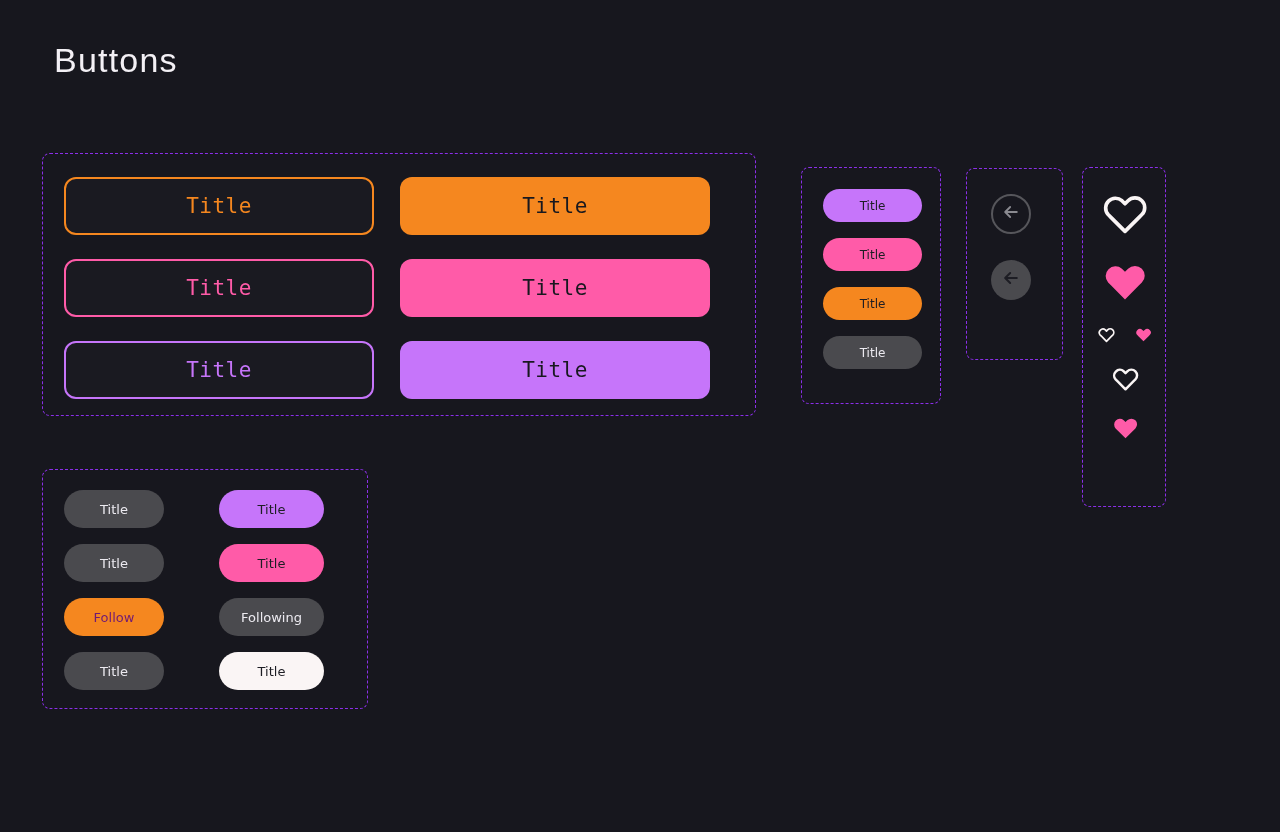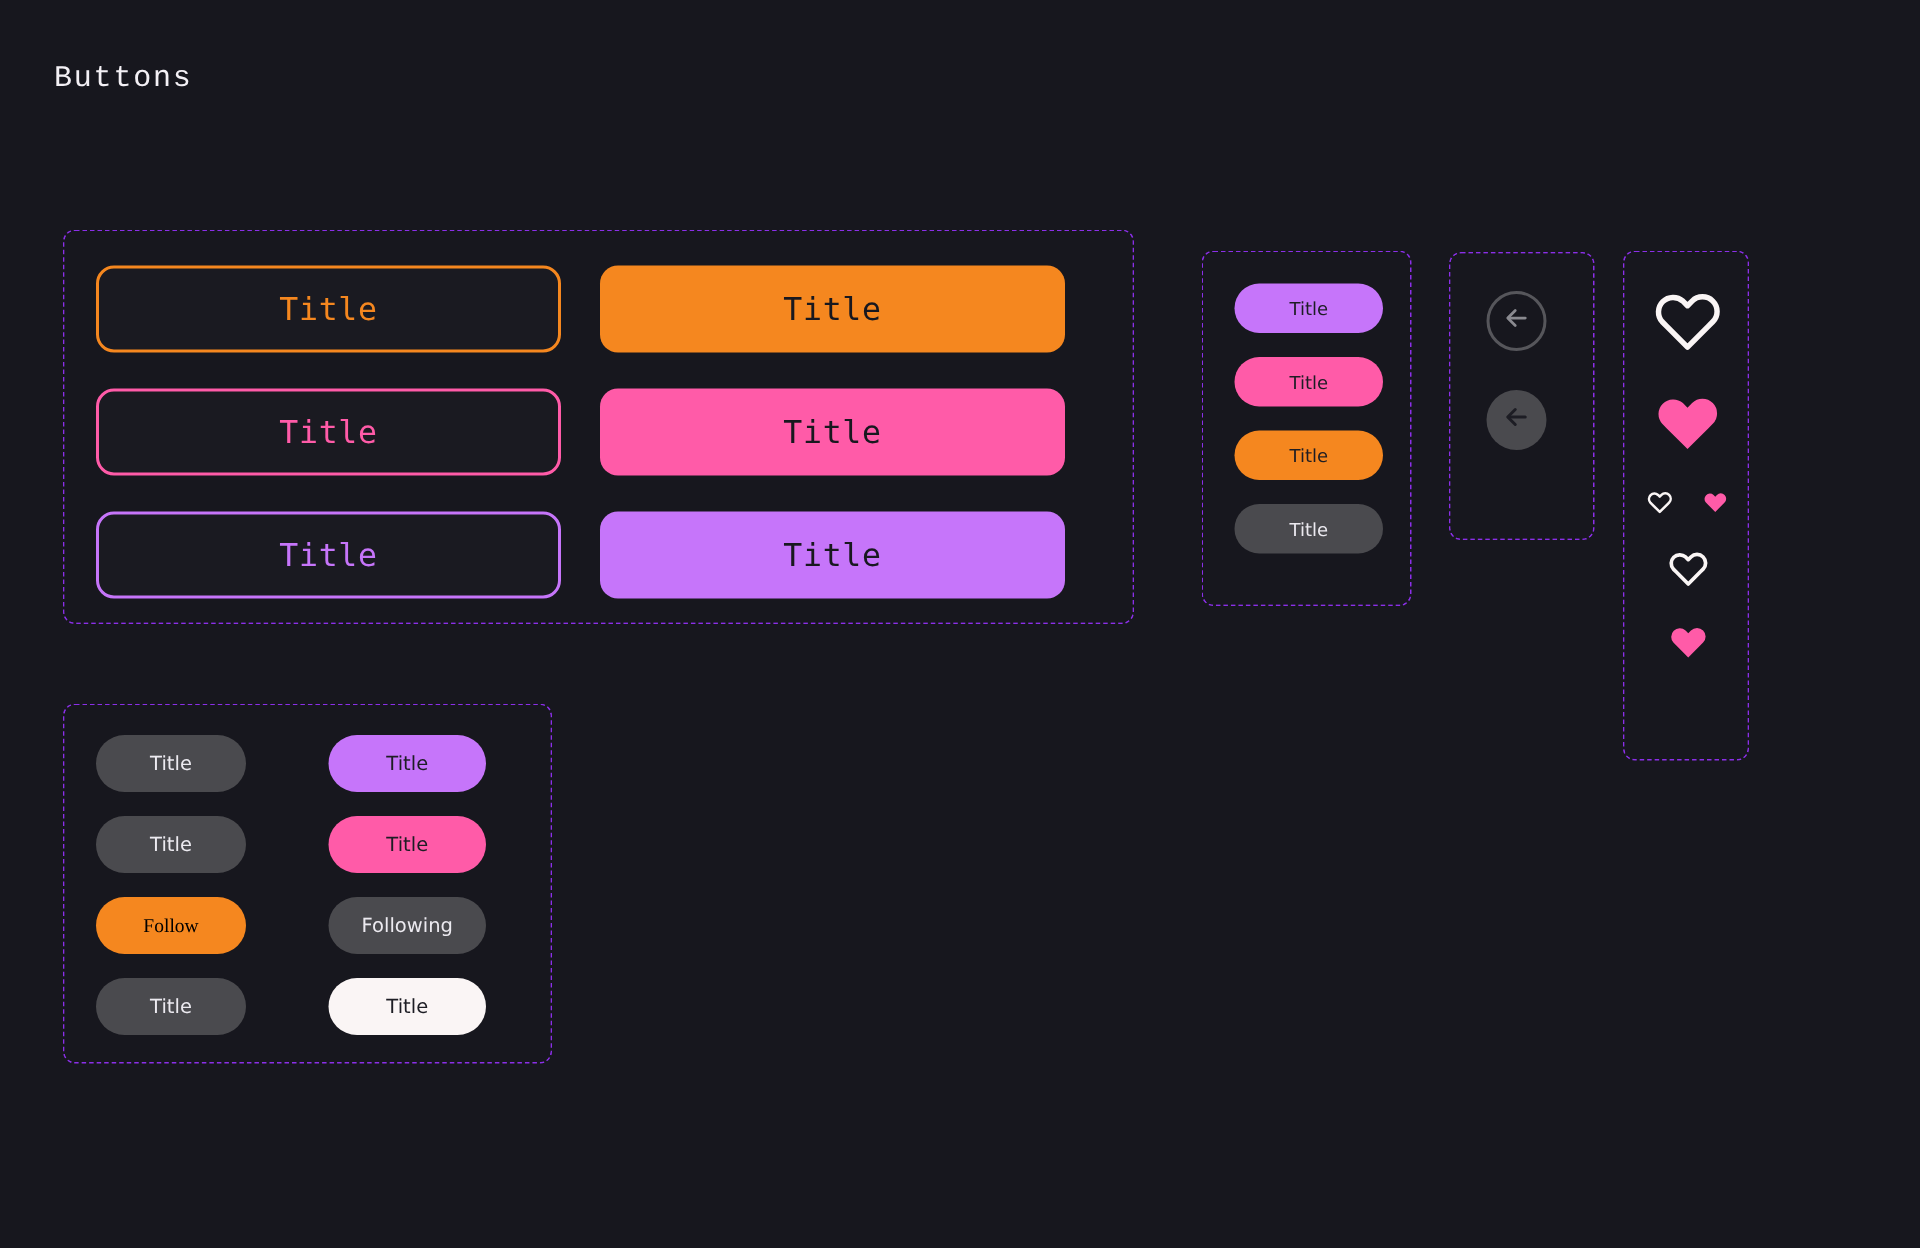--- a/index.html
+++ b/index.html
@@ -15,24 +15,24 @@
   .page {
     position: relative;
     width: 1280px;
     height: 832px;
     background: #17171e;
   }
 
   
   .page-title {
     position: absolute;
-    left: 36px;
+    left: 54px;
     top: 41px;
-    font-family: Liberation Mono, monospace;
-    font-size: 20px;
+    font-family: Liberation Sans, sans-serif;
+    font-size: 34px;
     font-weight: 400;
     letter-spacing: 1.2px;
     color: #f3f0f5;
   }
 
   
   .frame {
     position: absolute;
     border: 1.5px dashed #8b2fe8;
     border-radius: 8px;
@@ -97,21 +97,21 @@
     font-family: "DejaVu Sans", sans-serif;
     font-size: 13px;
     cursor: pointer;
     user-select: none;
     border: none;
     white-space: nowrap;
   }
   .pill.gray    { background: #4a4a4e; color: #eceaf0; }
   .pill.purple  { background: #c675fa; color: #1d1d24; }
   .pill.pink    { background: #ff5ba8; color: #1d1d24; }
-  .pill.orange  { background: #f5871f; color: #000000; font-family: Liberation Serif, serif; }
+  .pill.orange  { background: #f5871f; color: #701a75; }
   .pill.white   { background: #faf5f5; color: #1d1d24; }
 
   
   .smallpill-col {
     position: absolute;
     left: 21px;
     top: 21px;
     display: flex;
     flex-direction: column;
     gap: 16px;

